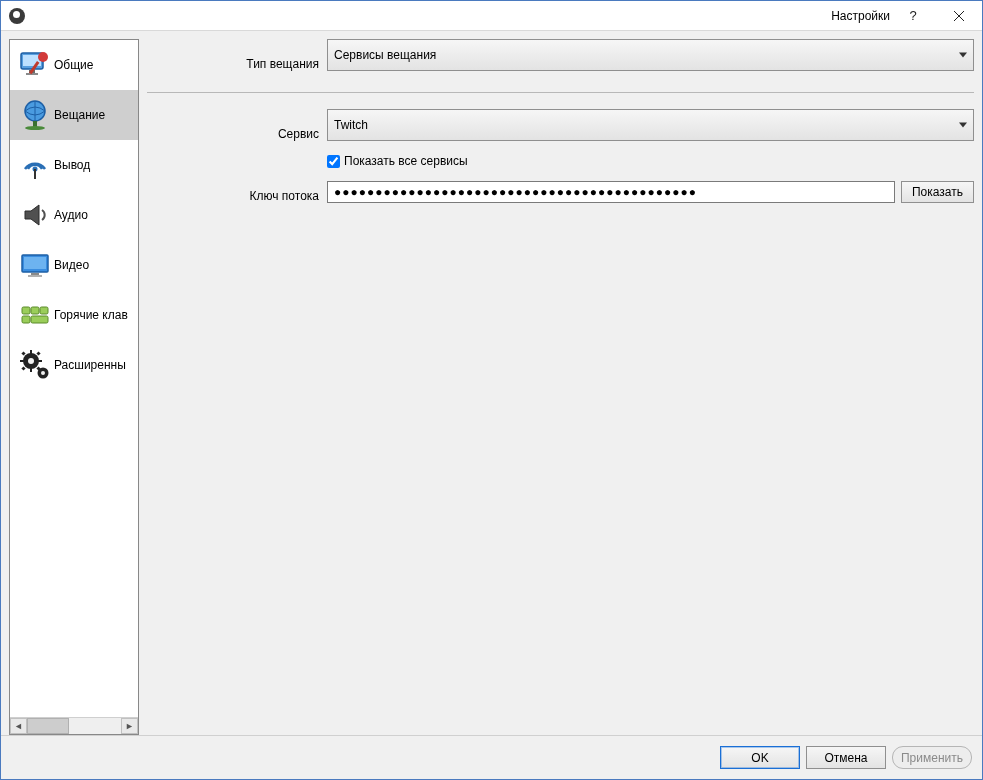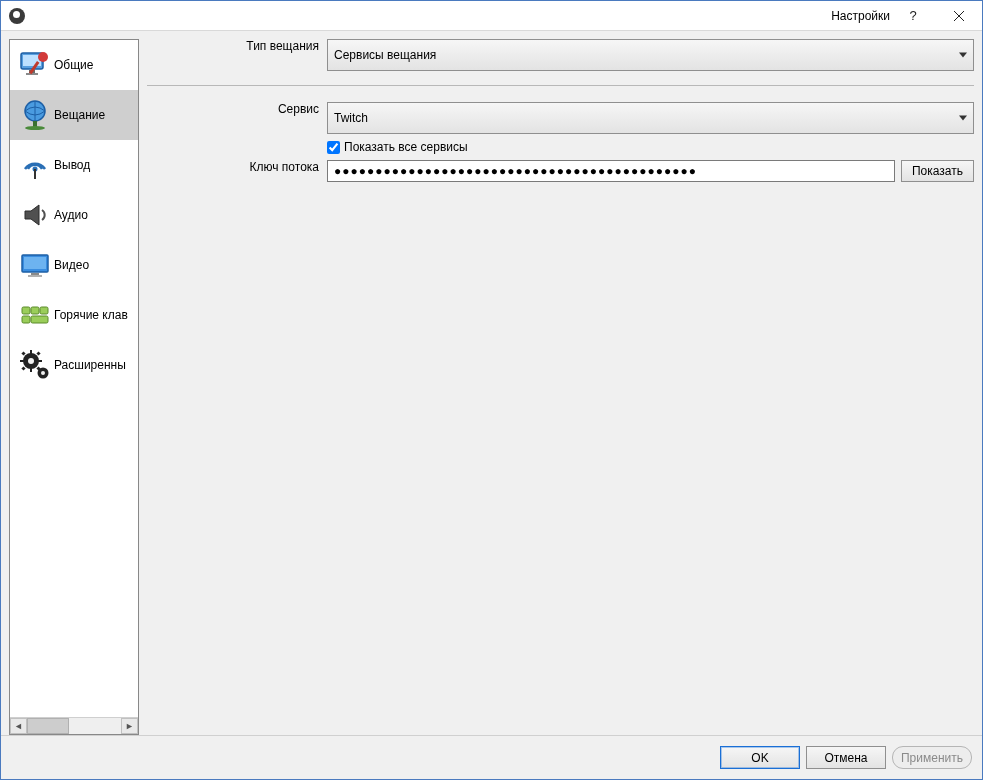--- a/index.html
+++ b/index.html
@@ -109,22 +109,22 @@
     position:absolute; left:0; top:0; height:100%; width:45%;
     background:#cdcdcd; border:1px solid #b0b0b0;
   }
   
   .main {
     flex: 1;
     display:flex; flex-direction:column;
     min-width:0;
   }
   .form-row {
-    display:flex; align-items:flex-start;
-    margin-bottom: 6px;
+    display:flex; align-items:flex-end;
+    margin-bottom: 13px;
   }
   .form-label {
     width: 180px;
     text-align: right;
     padding-right: 8px;
   }
   .form-field {
     flex:1;
     display:flex; align-items:center; gap:6px;
   }

